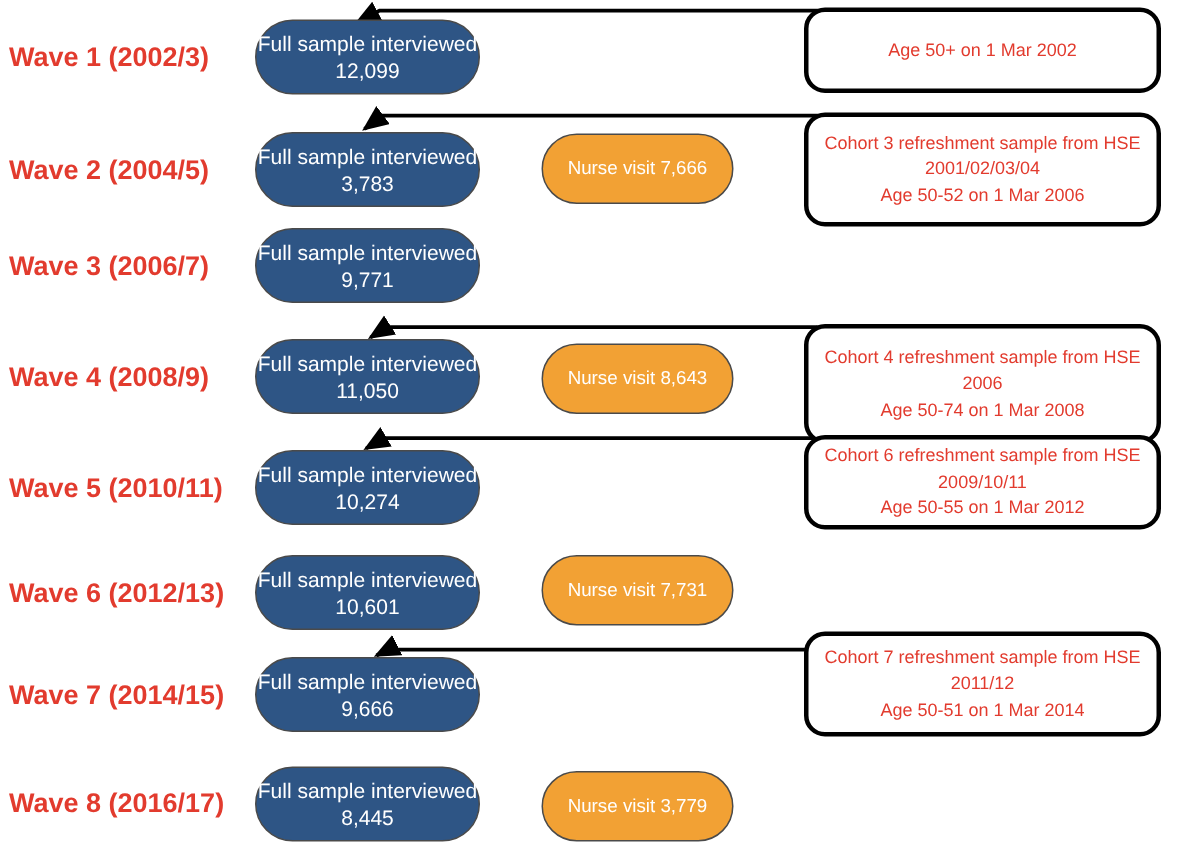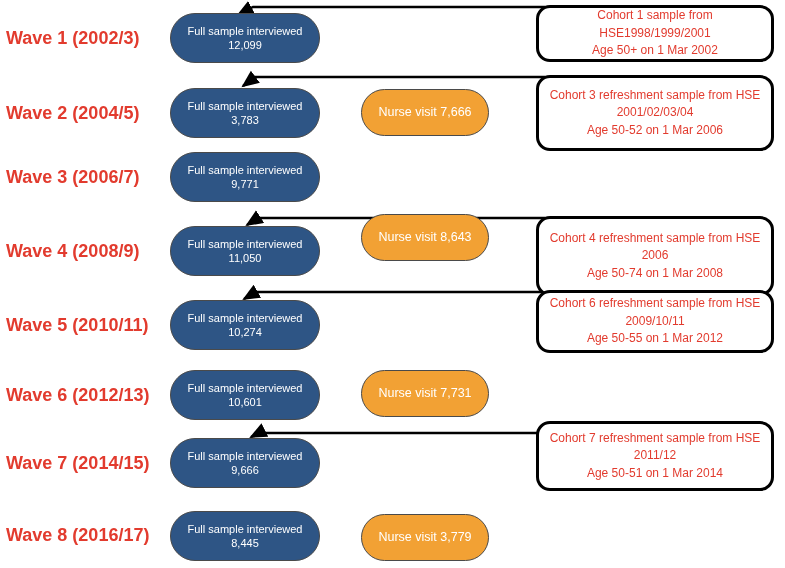--- a/index.html
+++ b/index.html
@@ -12,21 +12,21 @@
     position:absolute;left:6px;z-index:1;color:#e23b2e;font-size:18px;
     line-height:22px;white-space:nowrap;font-weight:bold;
   }
   .pill{
     position:absolute;z-index:1;display:flex;flex-direction:column;
     align-items:center;justify-content:center;text-align:center;
     color:#ffffff;line-height:1.3;box-sizing:border-box;
   }
   .pill.blue{
     left:170px;width:150px;height:50px;background:#2e5585;
-    border:1.5px solid #4a4a4a;border-radius:25px;font-size:11px;
+    border:1.5px solid #4a4a4a;border-radius:25px;font-size:14px;
   }
   .pill.nurse{
     left:361px;width:128px;height:47px;background:#f2a134;
     border:1.5px solid #4a4a4a;border-radius:24px;font-size:12.5px;
   }
   .pill.life{
     left:361px;width:131px;height:49px;background:#e96e2c;
     border:1.5px solid #4a4a4a;border-radius:24px;font-size:12.5px;
   }
   .cohort{
@@ -93,32 +93,31 @@
     <span>9,666</span>
   </div>
   <div class="pill blue" style="top:511px">
     <span>Full sample interviewed</span>
     <span>8,445</span>
   </div>
 
   <div class="pill nurse" style="top:89px">
     <span>Nurse visit 7,666</span>
   </div>
-  <div class="pill nurse" style="top:214px">
+  <div class="pill nurse" style="top:229px">
     <span>Nurse visit 8,643</span>
   </div>
   <div class="pill nurse" style="top:370px">
     <span>Nurse visit 7,731</span>
   </div>
   <div class="pill nurse" style="top:514px">
     <span>Nurse visit 3,779</span>
   </div>
 
   <div class="cohort" style="top:5px;height:57px">
-    <span>Cohort 1 sample from HSE1998/1999/2001</span>
     <span>Age 50+ on 1 Mar 2002</span>
   </div>
   <div class="cohort" style="top:75px;height:76px">
     <span>Cohort 3 refreshment sample from HSE</span>
     <span>2001/02/03/04</span>
     <span>Age 50-52 on 1 Mar 2006</span>
   </div>
   <div class="cohort" style="top:216px;height:80px">
     <span>Cohort 4 refreshment sample from HSE</span>
     <span>2006</span>

